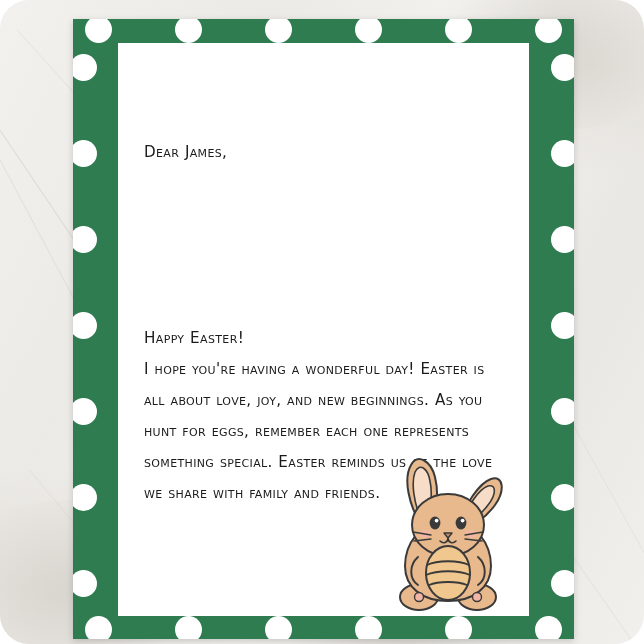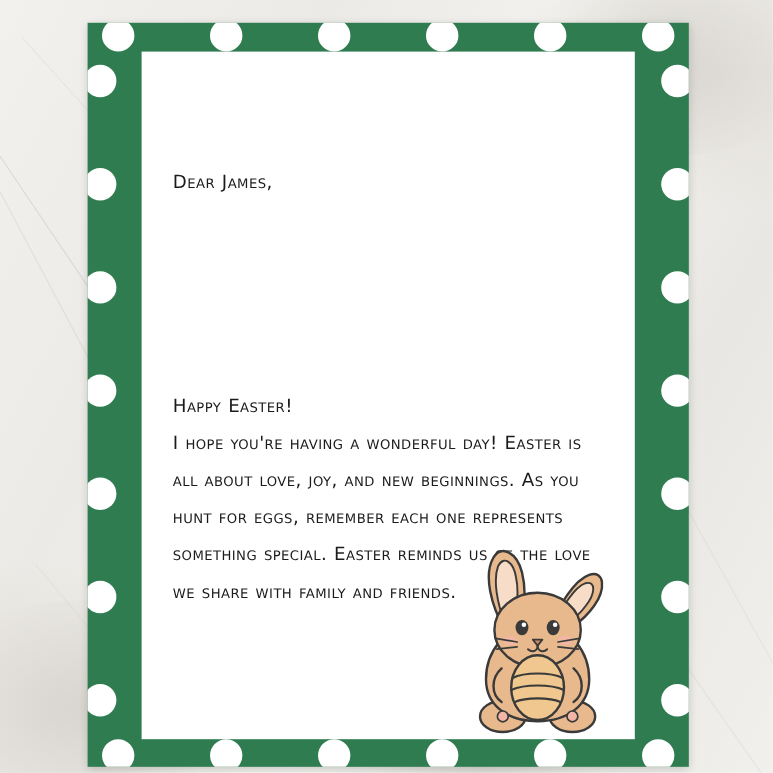--- a/index.html
+++ b/index.html
@@ -17,20 +17,21 @@
   
   #scene {
     position: relative;
     width: 644px;
     height: 644px;
     background:
       radial-gradient(ellipse 300px 180px at 8% 92%, rgba(225,222,216,0.95) 0%, rgba(240,238,234,0) 70%),
       radial-gradient(ellipse 260px 160px at 92% 10%, rgba(226,223,217,0.9) 0%, rgba(240,238,234,0) 70%),
       linear-gradient(118deg, #f2f1ee 0%, #eceae6 28%, #f4f3f0 52%, #e9e7e3 76%, #f1f0ed 100%);
     overflow: hidden;
+    border-radius: 29px;
   }
   
   .vein {
     position: absolute;
     background: rgba(183,180,175,0.33);
     transform-origin: 0 0;
     pointer-events: none;
   }
   .vein.v1 { left: -40px; top: 70px;  width: 300px; height: 1.4px; transform: rotate(56deg); }
   .vein.v2 { left: -10px; top: 140px; width: 220px; height: 1px;   transform: rotate(62deg); opacity: .7; }

